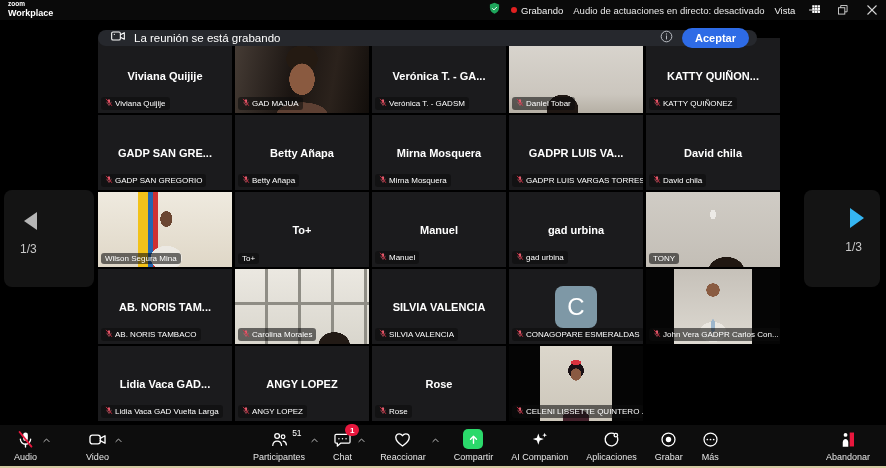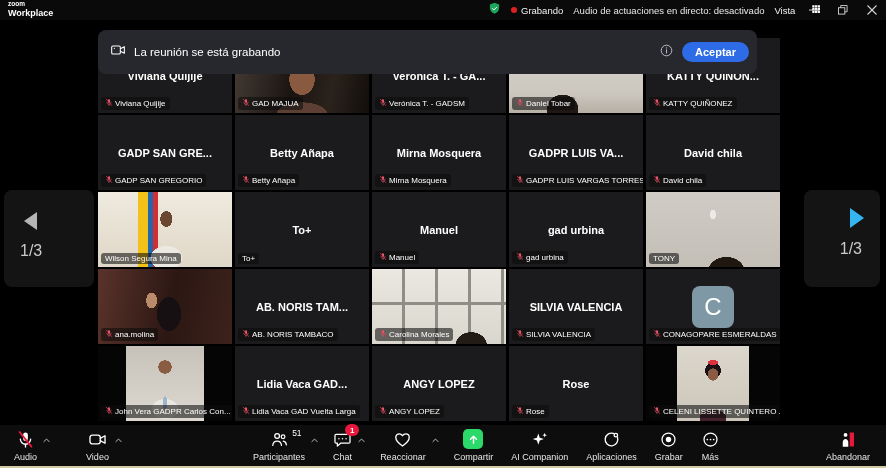--- a/index.html
+++ b/index.html
@@ -73,33 +73,33 @@
     linear-gradient(#c6c1b9,#ddd9d1);}
   .sc-celeni{background:
     linear-gradient(90deg,#050505 0 23%,rgba(0,0,0,0) 23% 77%,#050505 77%),
     radial-gradient(ellipse 9px 4px at 50% 22%,#d8333f 60%,rgba(0,0,0,0) 61%),
     radial-gradient(ellipse 9px 10px at 50% 38%,#8a5a42 60%,rgba(0,0,0,0) 61%),
     radial-gradient(ellipse 13px 13px at 50% 33%,#191015 60%,rgba(0,0,0,0) 61%),
     radial-gradient(ellipse 22px 14px at 50% 96%,#44222c 60%,rgba(0,0,0,0) 61%),
     linear-gradient(#dcd7cc,#ccc6ba);}
 
   
-  .notification{position:absolute;left:98px;top:10px;width:659px;height:44px;background:#26282d;
+  .notification{position:absolute;left:98px;top:10px;width:659px;height:16px;background:#26282d;
                 border-radius:8px;display:flex;align-items:center;gap:8px;padding:0 8px 0 12px;
                 box-sizing:border-box;z-index:20;}
   .notif-msg{flex:1;font-size:11.5px;color:#fff;}
   .accept-btn{background:var(--accent);color:#fff;border:none;font-family:inherit;font-size:11px;
               font-weight:bold;padding:4px 13px;border-radius:13px;cursor:pointer;}
 
   
   .tri-left{width:0;height:0;border-top:9px solid transparent;border-bottom:9px solid transparent;
             border-right:13px solid #b5b5b5;position:absolute;left:24px;top:192px;cursor:pointer;}
   .tri-right{width:0;height:0;border-top:10px solid transparent;border-bottom:10px solid transparent;
              border-left:14px solid var(--navblue);position:absolute;right:22px;top:188px;cursor:pointer;}
-  .page-ind{position:absolute;font-size:16px;color:#c9c9c9;}
+  .page-ind{position:absolute;font-size:12px;color:#c9c9c9;}
   .pi-left{left:20px;top:222px;}
   .pi-right{right:24px;top:220px;}
 
   
   .toolbar{position:absolute;top:425px;left:0;width:886px;height:41px;background:#0d0d0d;
            display:flex;align-items:center;z-index:25;}
   .tb-left{display:flex;padding-left:10px;gap:31px;}
   .tb-mid{display:flex;gap:10px;margin:8px auto;transform:translateX(14px);}
   .tb-right{padding-right:12px;}
   .tb-wrap{display:flex;align-items:flex-start;}
@@ -324,31 +324,20 @@
             <span>gad urbina</span>
           </div>
         </div>
         <div class="tile">
           <div class="scene sc-tony"></div>
           <div class="plabel">
             <span>TONY</span>
           </div>
         </div>
         <div class="tile">
-          <div class="scene sc-anamolina"></div>
-          <div class="plabel">
-            <span><svg viewBox="0 0 24 24" width="8" height="9">
-                <rect x="9" y="2.5" width="6" height="11" rx="3" fill="#e06070"></rect>
-                <path d="M5.5 11a6.5 6.5 0 0 0 13 0M12 17.5V21" stroke="#e06070" stroke-width="1.8" fill="none" stroke-linecap="round"></path>
-                <line x1="4" y1="2" x2="20" y2="21" stroke="#d92f45" stroke-width="2.6" stroke-linecap="round"></line>
-              </svg></span>
-            <span>ana.molina</span>
-          </div>
-        </div>
-        <div class="tile">
           <div class="center-name">AB. NORIS TAM...</div>
           <div class="plabel">
             <span><svg viewBox="0 0 24 24" width="8" height="9">
                 <rect x="9" y="2.5" width="6" height="11" rx="3" fill="#e06070"></rect>
                 <path d="M5.5 11a6.5 6.5 0 0 0 13 0M12 17.5V21" stroke="#e06070" stroke-width="1.8" fill="none" stroke-linecap="round"></path>
                 <line x1="4" y1="2" x2="20" y2="21" stroke="#d92f45" stroke-width="2.6" stroke-linecap="round"></line>
               </svg></span>
             <span>AB. NORIS TAMBACO</span>
           </div>
         </div>

